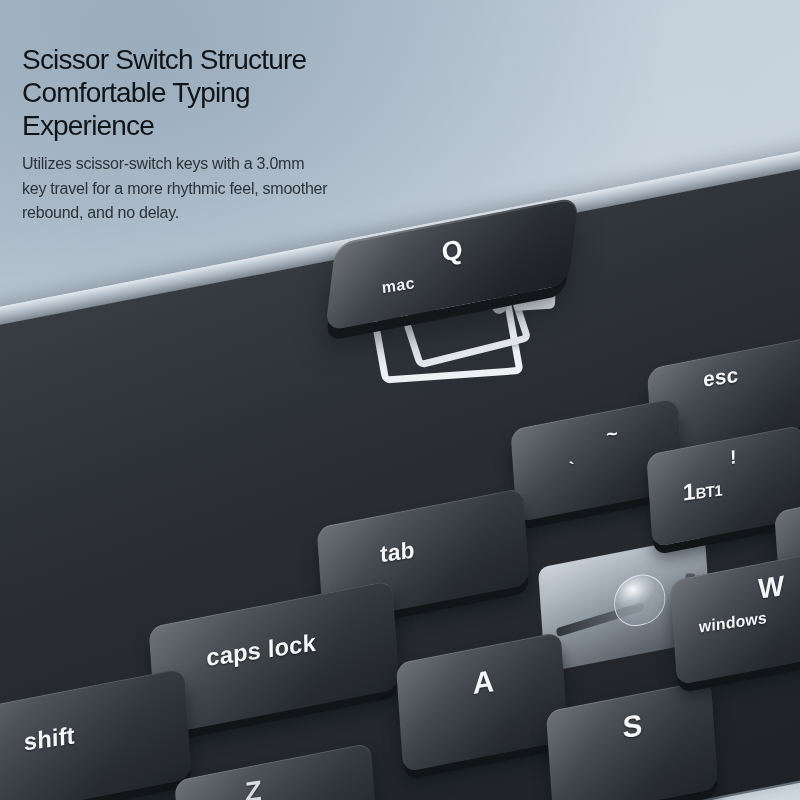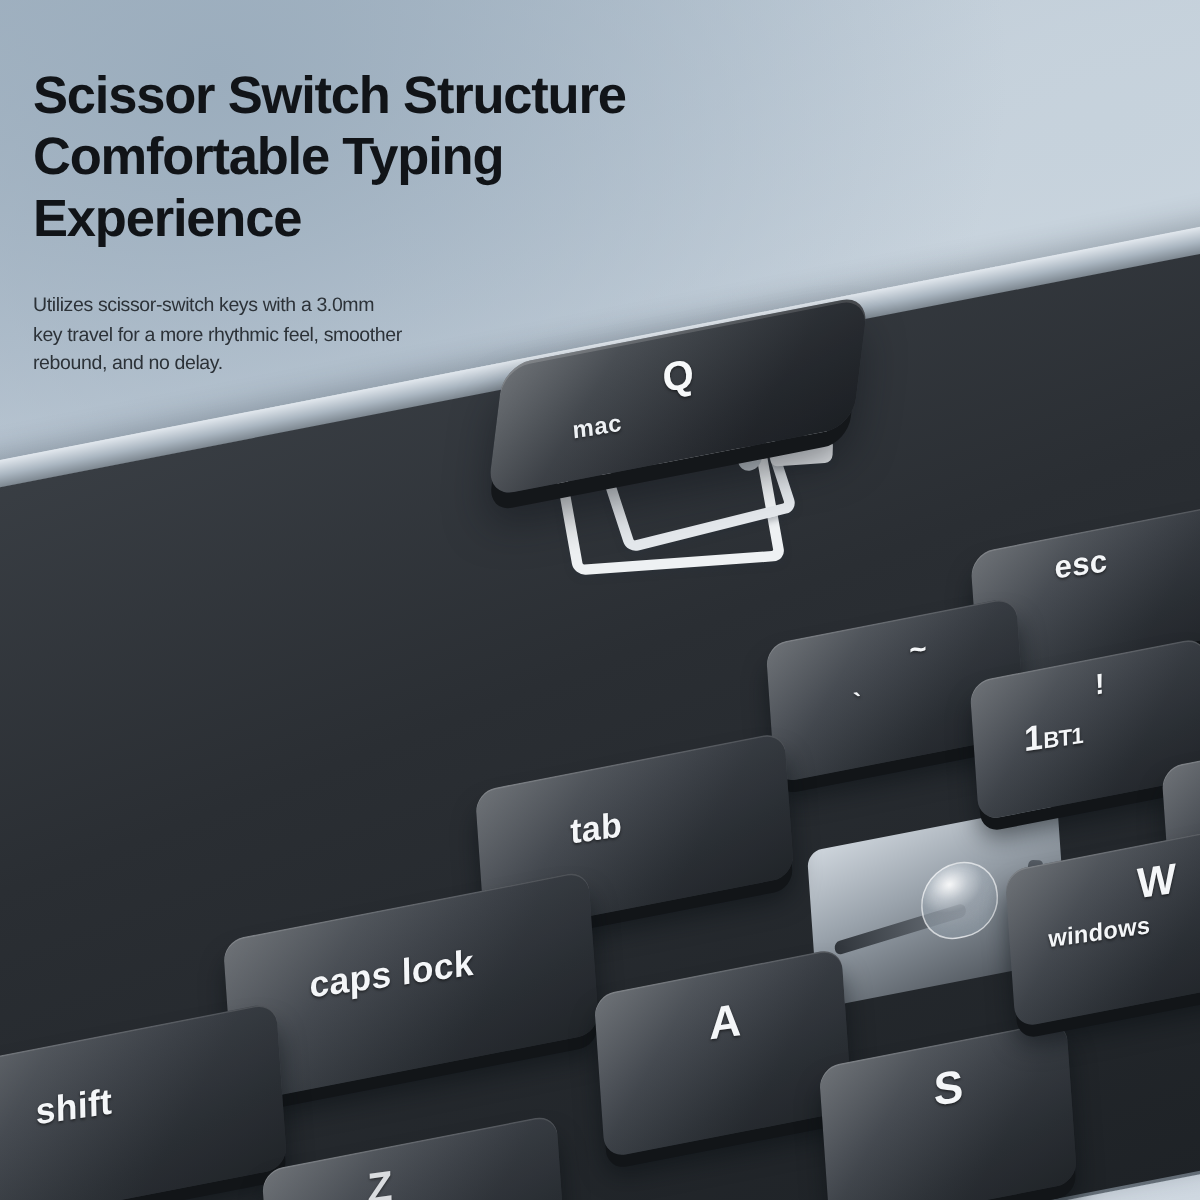--- a/index.html
+++ b/index.html
@@ -22,30 +22,30 @@
   }
 
   
   .copy {
     position: absolute;
     left: 22px; top: 44px;
     width: 430px;
     z-index: 40;
   }
   .headline {
-    font-size: 35px;
+    font-size: 28px;
     line-height: 1.17;
-    font-weight: 700;
+    font-weight: 400;
     letter-spacing: -0.8px;
     color: #111418;
     white-space: pre-line;
   }
   .subcopy {
-    margin-top: 26px;
-    font-size: 13px;
+    margin-top: 10px;
+    font-size: 16px;
     line-height: 1.52;
     letter-spacing: -0.25px;
     color: #2c3238;
     white-space: pre-line;
   }
 
   
   .kb-deck {
     position: absolute;
     left: -120px; top: 330px;

